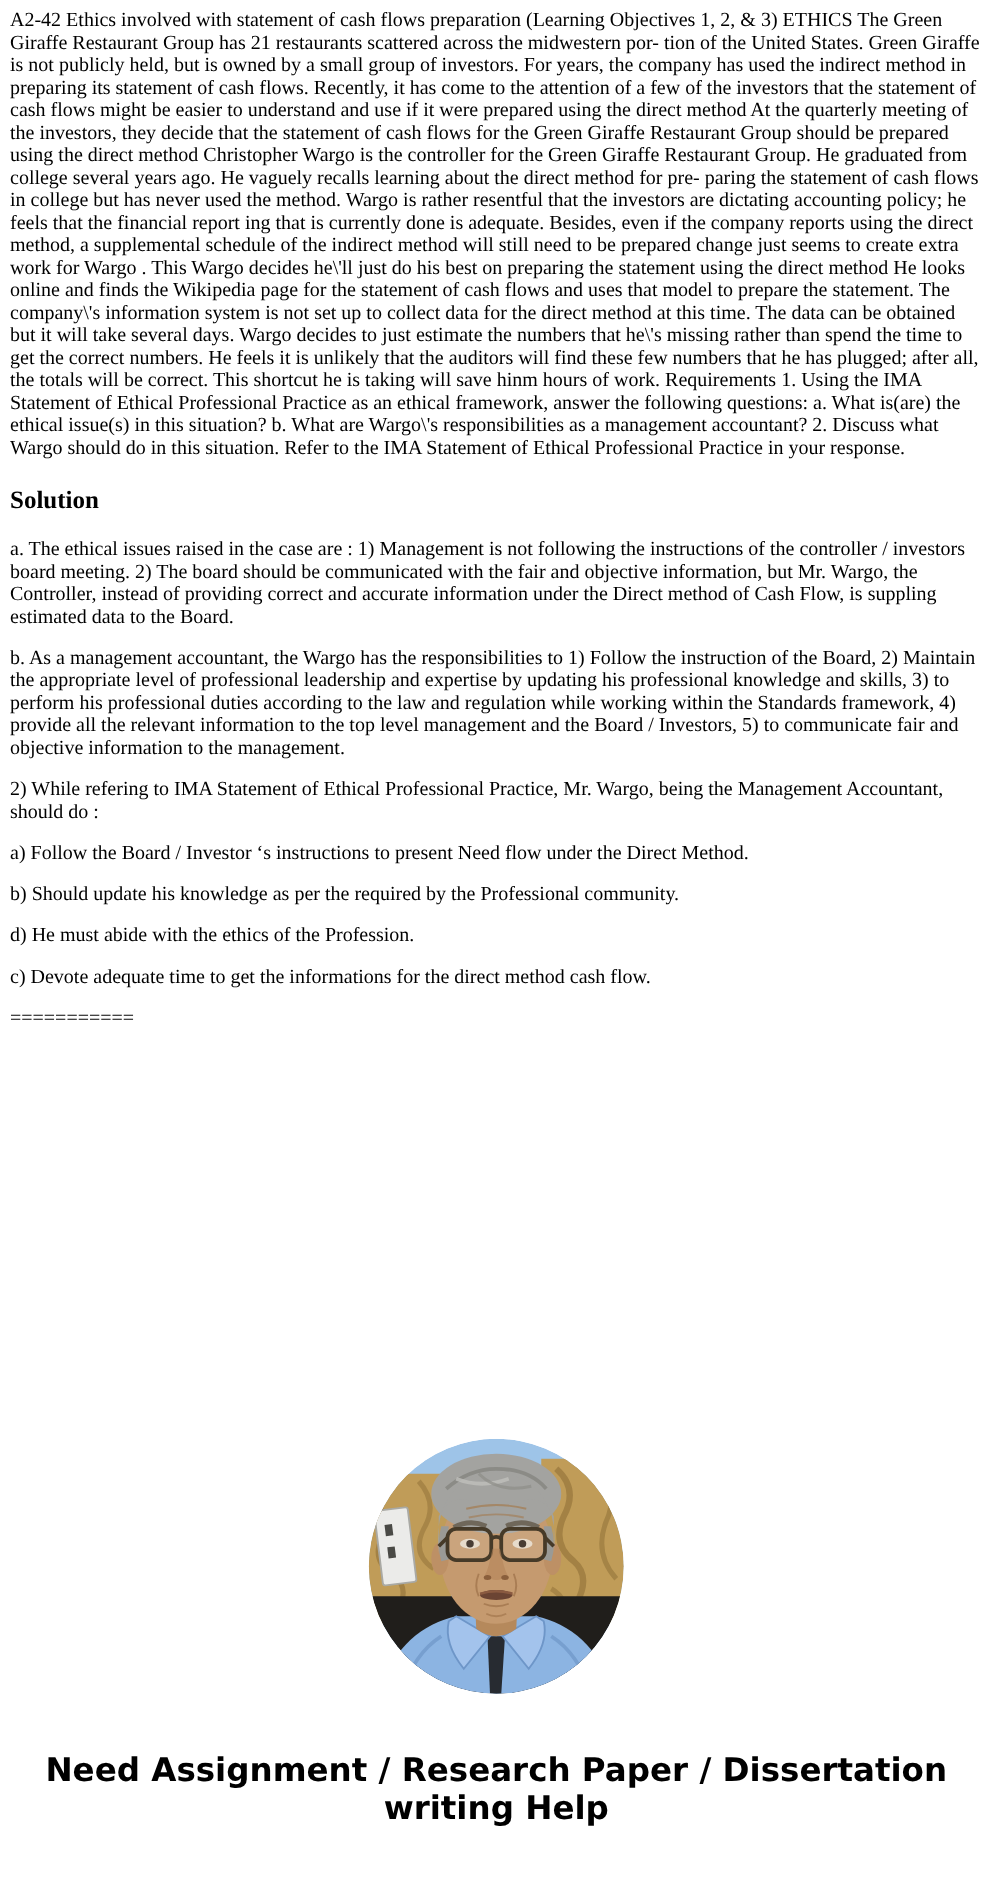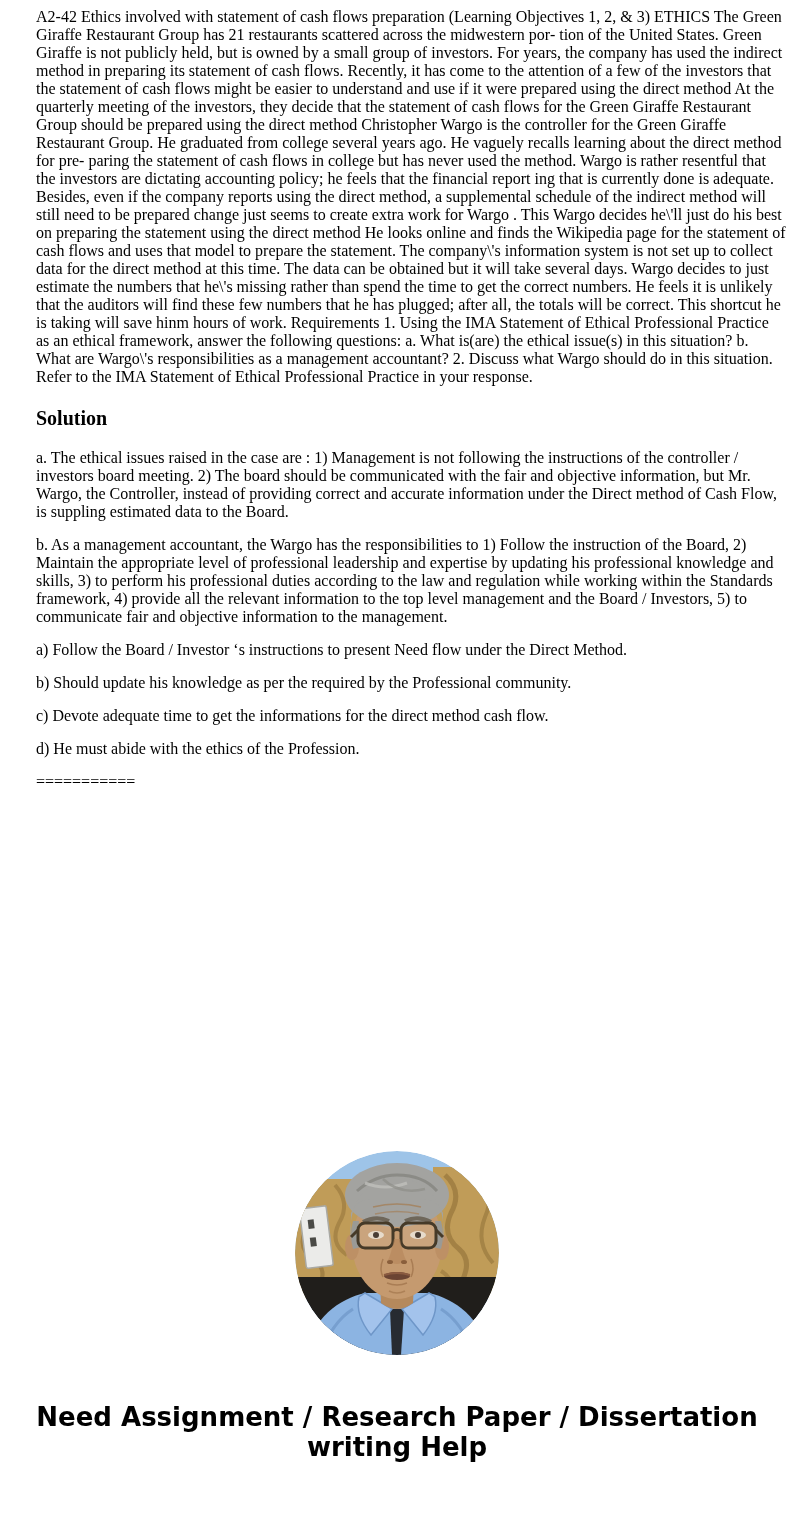--- a/index.html
+++ b/index.html
@@ -12,21 +12,20 @@
     height: 1523px;
     position: relative;
     overflow: hidden;
     font-family: "Liberation Serif", serif;
     font-size: 16px;
     line-height: 18px;
     color: #000000;
   }
   .content {
     padding: 8px 8px 0 8px;
-    margin-left: 28px;
   }
   .content p {
     margin: 15px 0;
   }
   .content p.first {
     margin-top: 0;
   }
   h3.solution-heading {
     font-family: "Liberation Serif", serif;
     font-size: 20px;
@@ -67,24 +66,25 @@
 </head>
 <body>
 
 <div class="content">
   <p class="first">A2-42 Ethics involved with statement of cash flows preparation (Learning Objectives 1, 2, &amp; 3) ETHICS The Green Giraffe Restaurant Group has 21 restaurants scattered across the midwestern por- tion of the United States. Green Giraffe is not publicly held, but is owned by a small group of investors. For years, the company has used the indirect method in preparing its statement of cash flows. Recently, it has come to the attention of a few of the investors that the statement of cash flows might be easier to understand and use if it were prepared using the direct method At the quarterly meeting of the investors, they decide that the statement of cash flows for the Green Giraffe Restaurant Group should be prepared using the direct method Christopher Wargo is the controller for the Green Giraffe Restaurant Group. He graduated from college several years ago. He vaguely recalls learning about the direct method for pre- paring the statement of cash flows in college but has never used the method. Wargo is rather resentful that the investors are dictating accounting policy; he feels that the financial report ing that is currently done is adequate. Besides, even if the company reports using the direct method, a supplemental schedule of the indirect method will still need to be prepared change just seems to create extra work for Wargo . This Wargo decides he\'ll just do his best on preparing the statement using the direct method He looks online and finds the Wikipedia page for the statement of cash flows and uses that model to prepare the statement. The company\'s information system is not set up to collect data for the direct method at this time. The data can be obtained but it will take several days. Wargo decides to just estimate the numbers that he\'s missing rather than spend the time to get the correct numbers. He feels it is unlikely that the auditors will find these few numbers that he has plugged; after all, the totals will be correct. This shortcut he is taking will save hinm hours of work. Requirements 1. Using the IMA Statement of Ethical Professional Practice as an ethical framework, answer the following questions: a. What is(are) the ethical issue(s) in this situation? b. What are Wargo\'s responsibilities as a management accountant? 2. Discuss what Wargo should do in this situation. Refer to the IMA Statement of Ethical Professional Practice in your response.</p>
 
   <h3 class="solution-heading">Solution</h3>
 
   <p>a. The ethical issues raised in the case are : 1) Management is not following the instructions of the controller / investors board meeting. 2) The board should be communicated with the fair and objective information, but Mr. Wargo, the Controller, instead of providing correct and accurate information under the Direct method of Cash Flow, is suppling estimated data to the Board.</p>
   <p>b. As a management accountant, the Wargo has the responsibilities to 1) Follow the instruction of the Board, 2) Maintain the appropriate level of professional leadership and expertise by updating his professional knowledge and skills, 3) to perform his professional duties according to the law and regulation while working within the Standards framework, 4) provide all the relevant information to the top level management and the Board / Investors, 5) to communicate fair and objective information to the management.</p>
+  <p>2) While refering to IMA Statement of Ethical Professional Practice, Mr. Wargo, being the Management Accountant, should do :</p>
   <p>a) Follow the Board / Investor ‘s instructions to present Need flow under the Direct Method.</p>
   <p>b) Should update his knowledge as per the required by the Professional community.</p>
+  <p>d) He must abide with the ethics of the Profession.</p>
   <p>c) Devote adequate time to get the informations for the direct method cash flow.</p>
-  <p>d) He must abide with the ethics of the Profession.</p>
   <p class="separator">===========</p>
 </div>
 
 <div class="avatar-wrap">
   <svg viewBox="0 0 204 204" aria-hidden="true">
     <defs>
       <clipPath id="avclip">
           <circle cx="102" cy="102" r="102"></circle>
         </clipPath>
     </defs>

